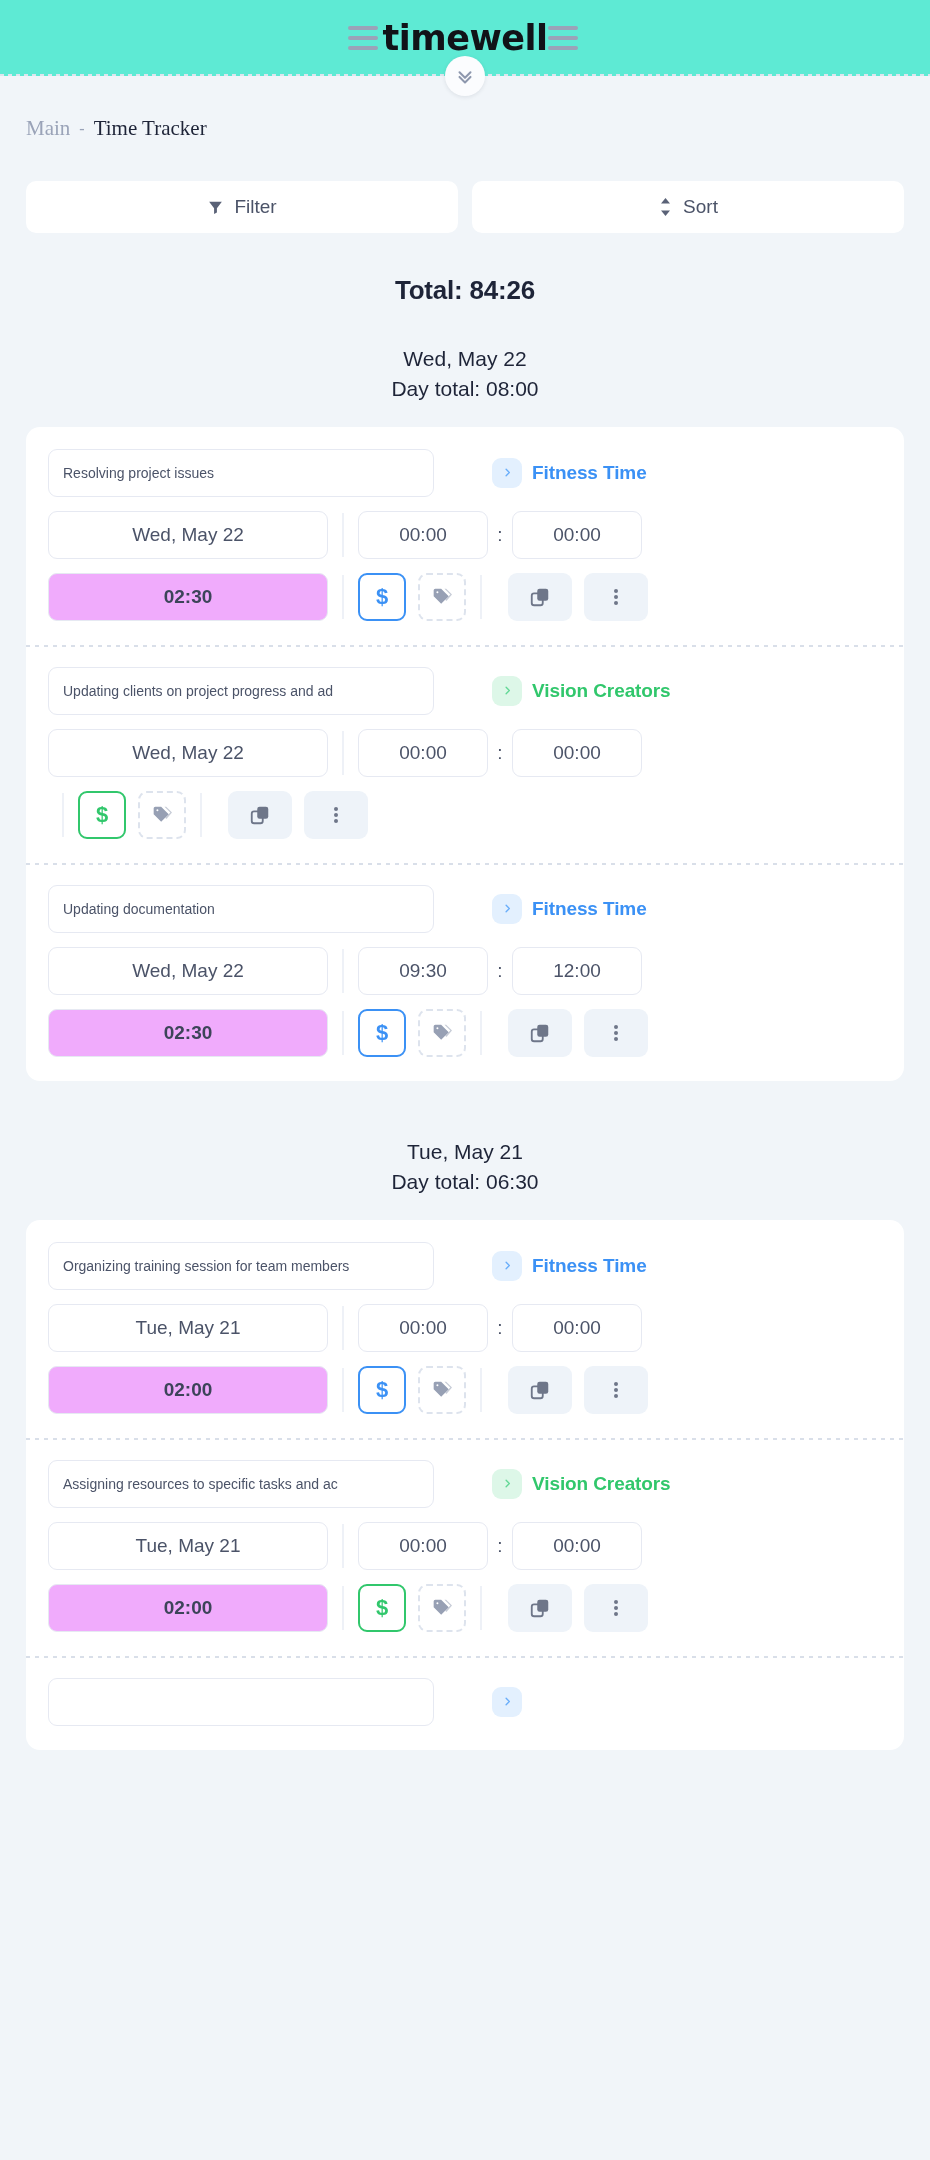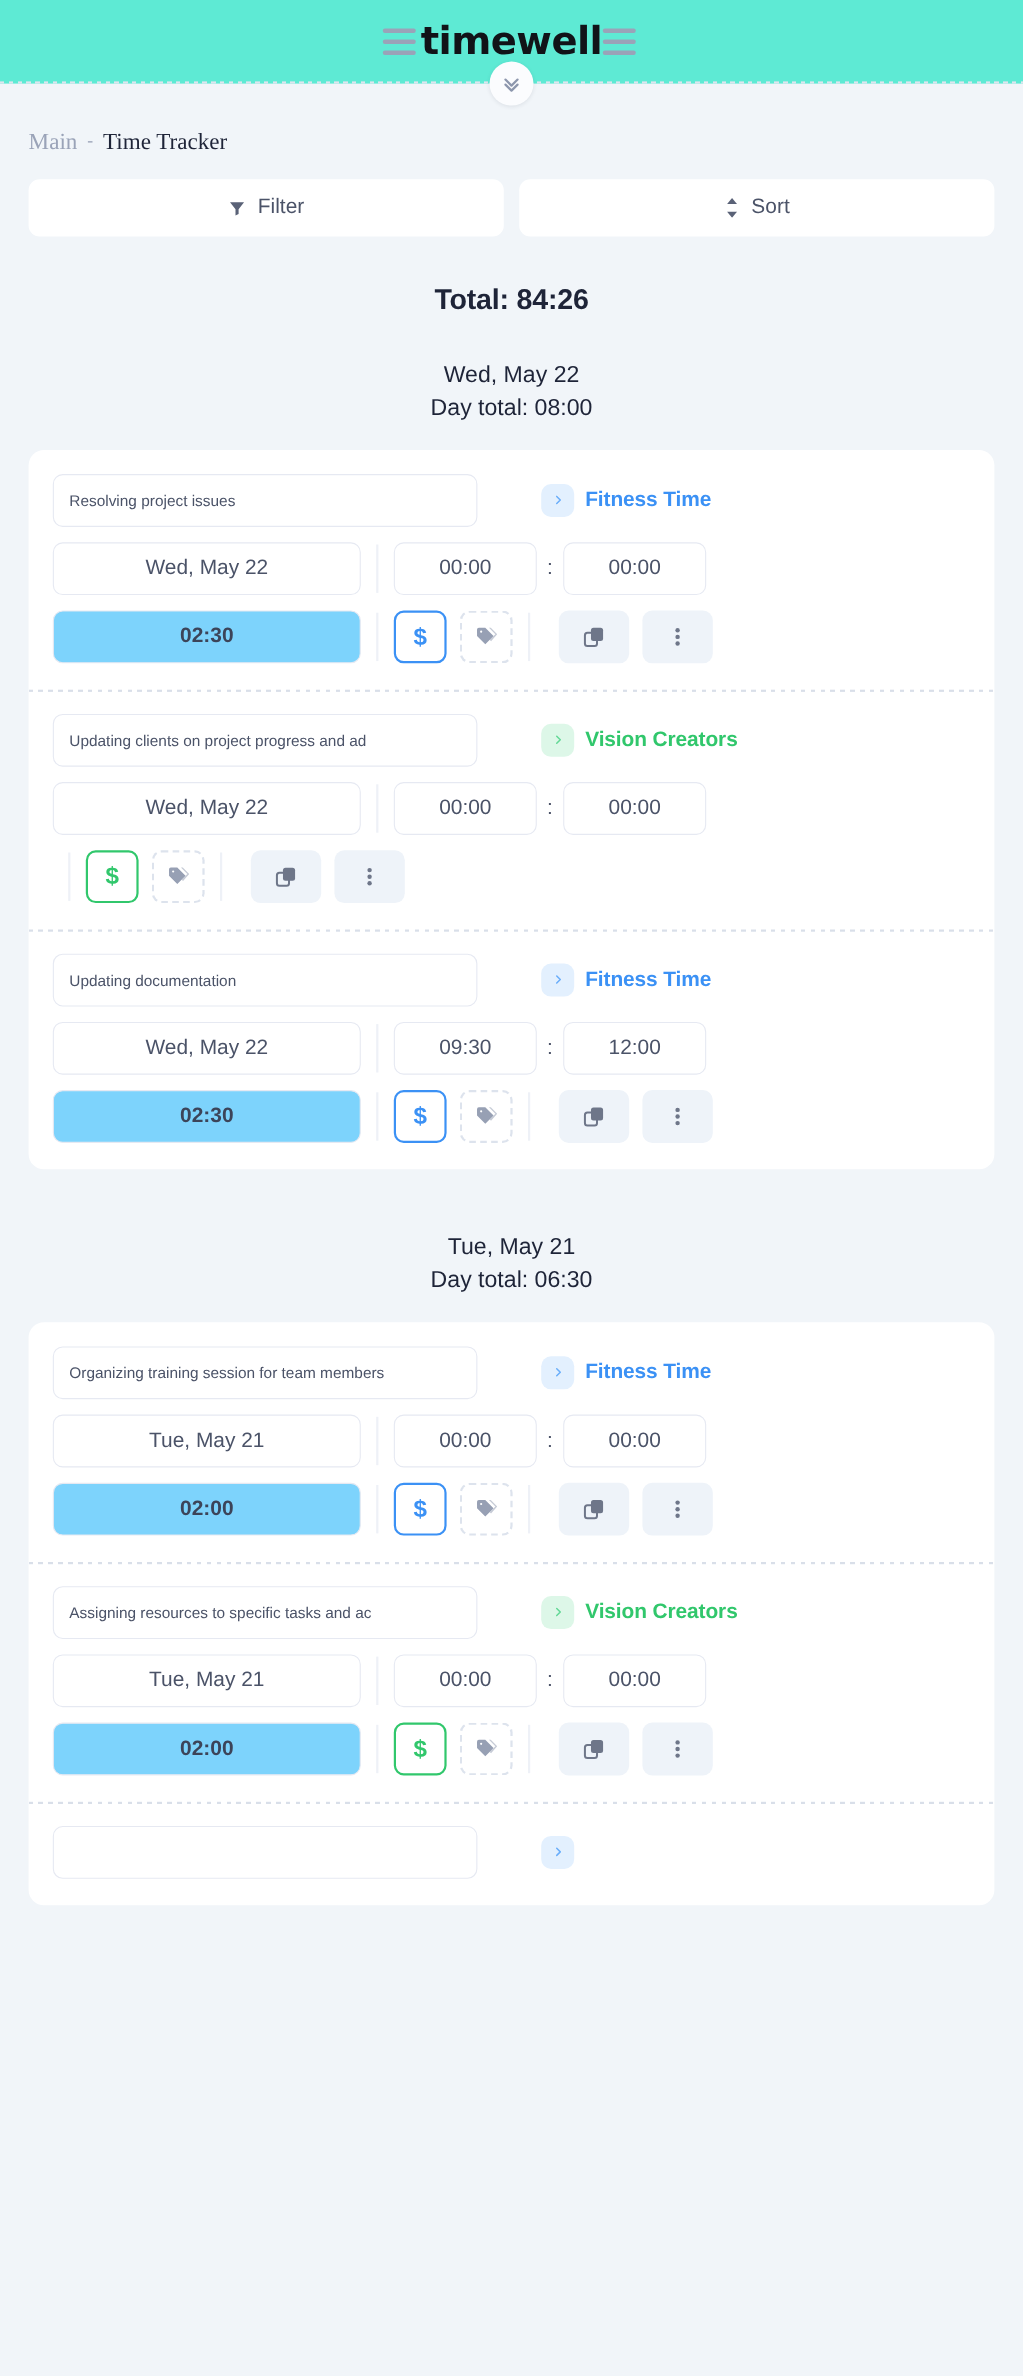--- a/index.html
+++ b/index.html
@@ -75,21 +75,21 @@
     align-items: center;
     gap: 9px;
     line-height: 1;
     font-family: Liberation Serif, serif;
   }
   .crumb-main { color: #9aa3b8; }
   .crumb-sep { color: #9aa3b8; font-size: 16px; }
   .crumb-cur { color: #1e2438; font-weight: 500; }
 
   .toolbar {
-    margin-top: 24px;
+    margin-top: 42px;
     display: flex;
     gap: 14px;
   }
   .tool-btn {
     flex: 1;
     height: 52px;
     background: #ffffff;
     border: none;
     border-radius: 10px;
     display: flex;
@@ -227,21 +227,21 @@
 
   .dur-field {
     width: 280px;
     height: 48px;
     border: 1px solid #e6e9f2;
     border-radius: 9px;
     display: flex; align-items: center; justify-content: center;
     font-size: 19px;
     font-weight: 700;
     color: #3c4459;
-    background: #7dd3fc;
+    background: #f0abfc;
     cursor: text;
     flex: none;
   }
 
   .billable {
     width: 48px; height: 48px;
     border-radius: 9px;
     display: flex; align-items: center; justify-content: center;
     font-size: 22px; font-weight: 700;
     background: #fff;

